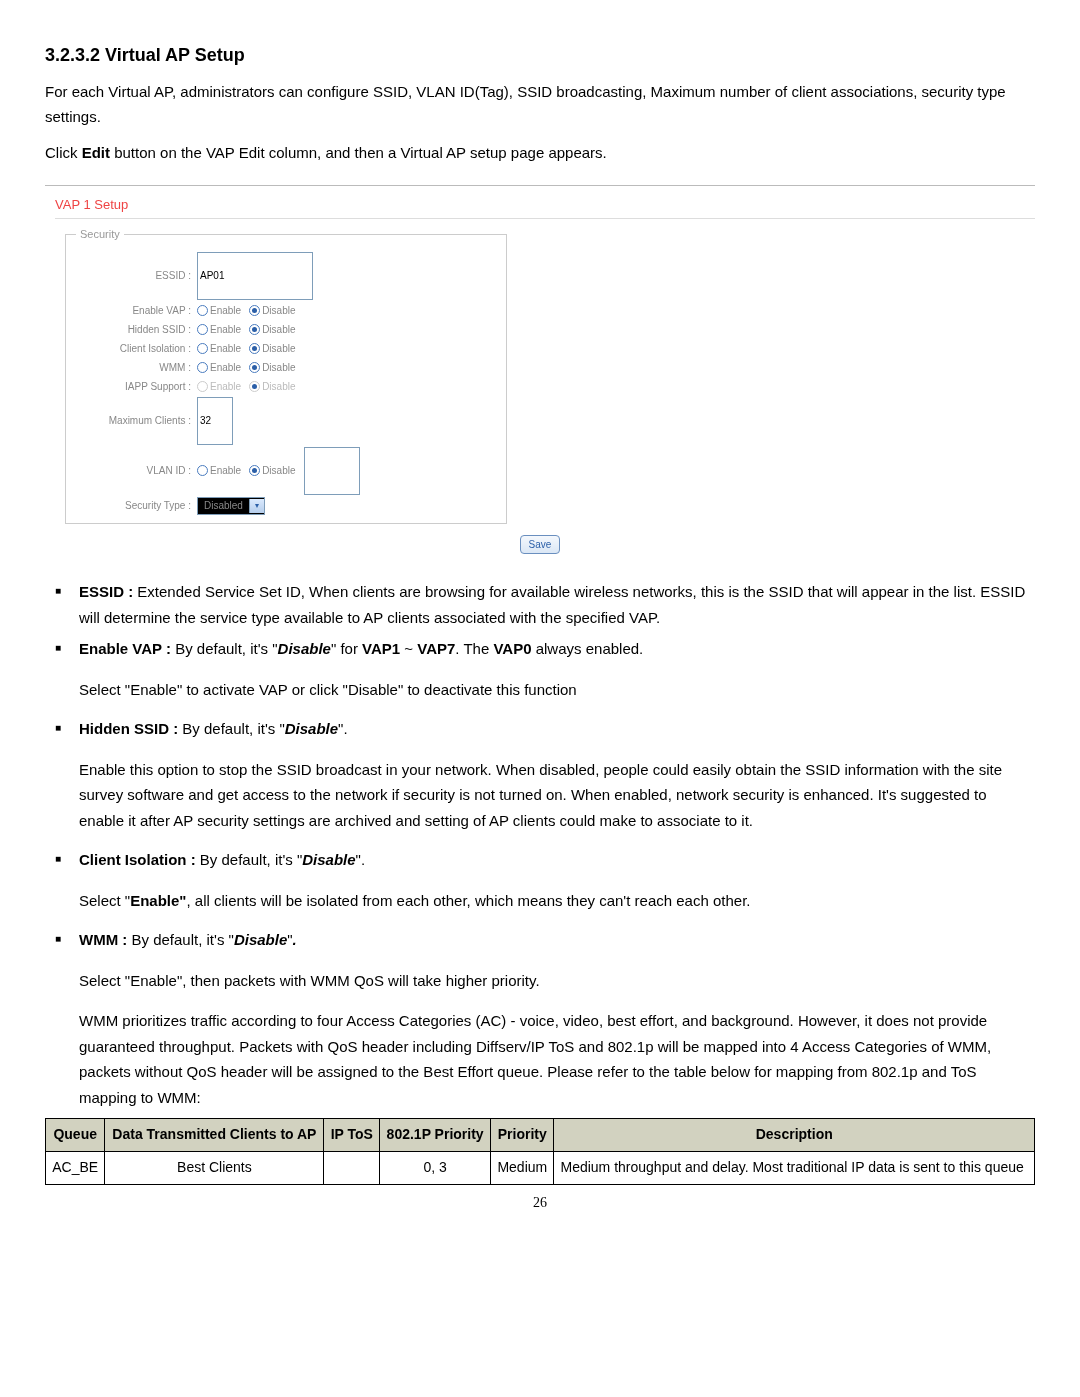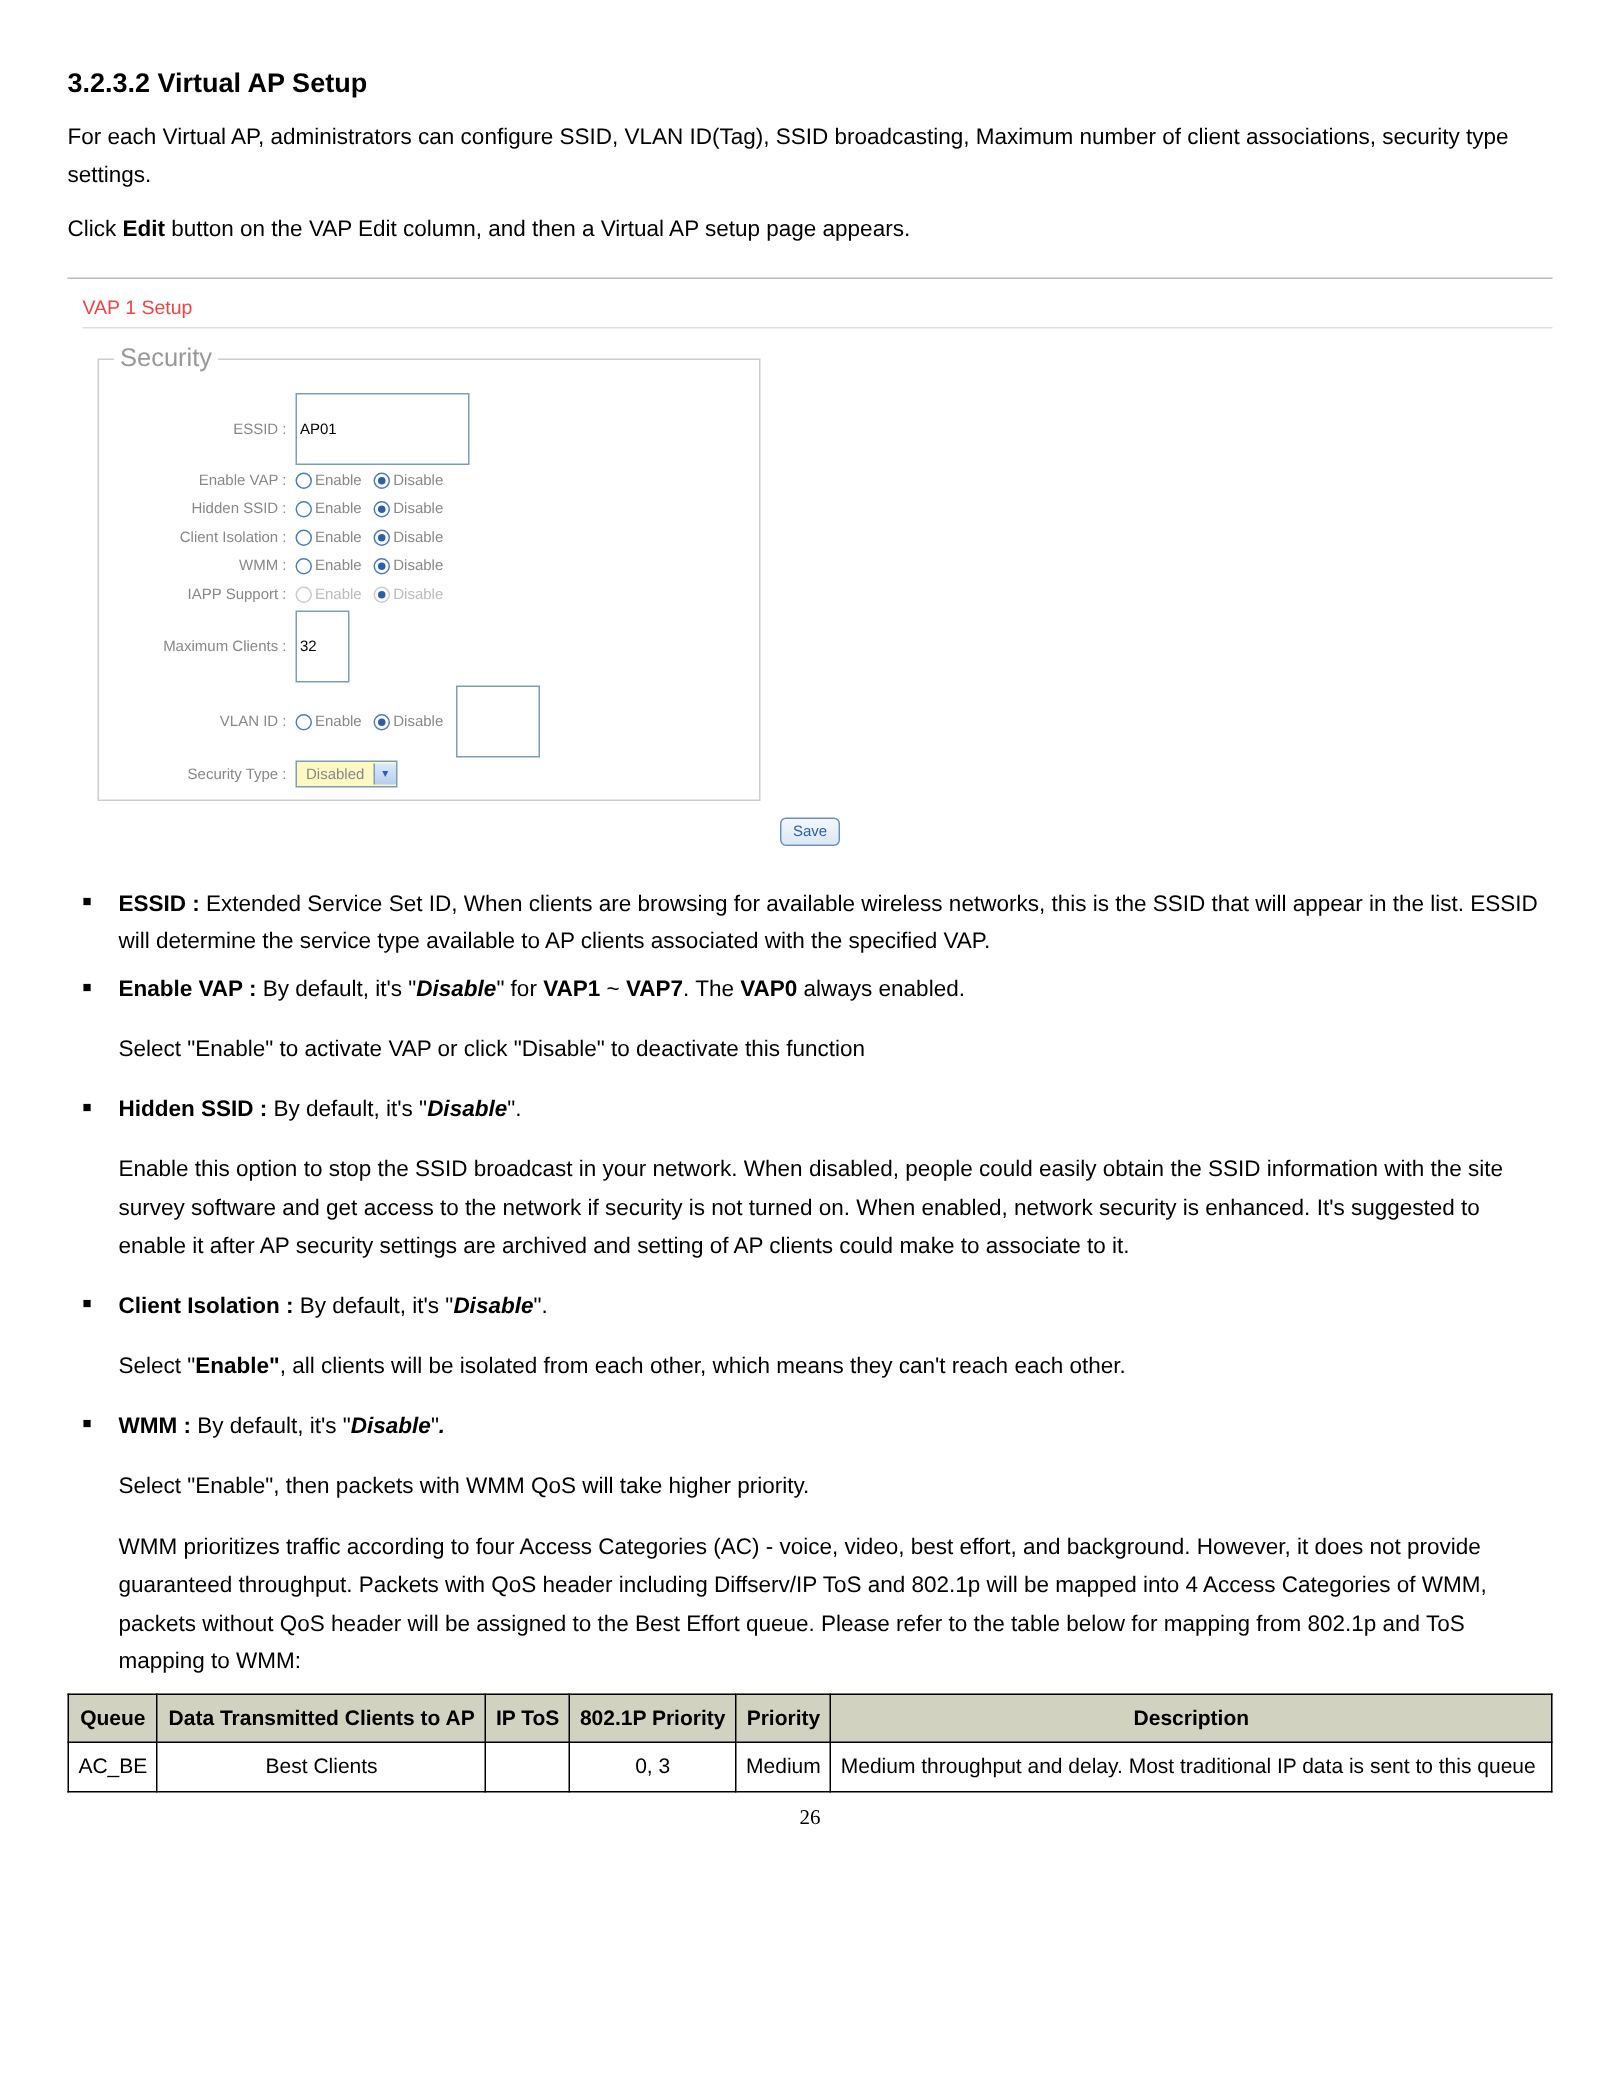--- a/index.html
+++ b/index.html
@@ -40,21 +40,21 @@
   fieldset.sec {
     border: 1px solid #ccc;
     margin: 6px 10px 4px 20px;
     width: 420px;
     font-size: 10px;
     color: #888;
     padding: 6px 10px 6px 10px;
   }
   fieldset.sec legend {
     color: #999;
-    font-size: 17px;
+    font-size: 11px;
     padding: 0 4px;
   }
   .form-row {
     display: flex;
     align-items: center;
     margin: 2px 0;
   }
   .form-row .lbl {
     width: 115px;
     text-align: right;
@@ -75,21 +75,21 @@
     vertical-align: middle; margin-right:2px; position:relative;
   }
   .radio-mock.sel::after{
     content:"";position:absolute;left:2px;top:2px;width:5px;height:5px;border-radius:50%;
     background:#2b5fa8;
   }
   .radio-lbl { vertical-align: middle; margin-right:8px; color:#888; }
   .radio-lbl.dim { color:#bbb; }
   .sel-mock {
     display:inline-flex;align-items:center;
-    border:1px solid #7e9db9;height:16px;font-size:10px;background:#fef9c3;
+    border:1px solid #7e9db9;height:16px;font-size:10px;background:#000000;
   }
   .sel-mock .txt{padding:0 6px;}
   .sel-mock .btn{
     width:14px;height:14px;background:linear-gradient(#dbeafe,#b6ceec);
     border-left:1px solid #7e9db9;display:flex;align-items:center;justify-content:center;
     color:#2b5fa8;font-size:8px;
   }
   .save-wrap{text-align:center;margin-top:6px;text-decoration:underline;}
   .save-btn{
     display:inline-block;border:1px solid #6a8fbf;border-radius:4px;

